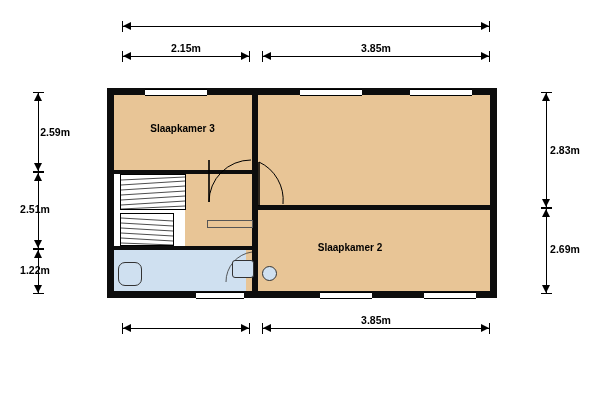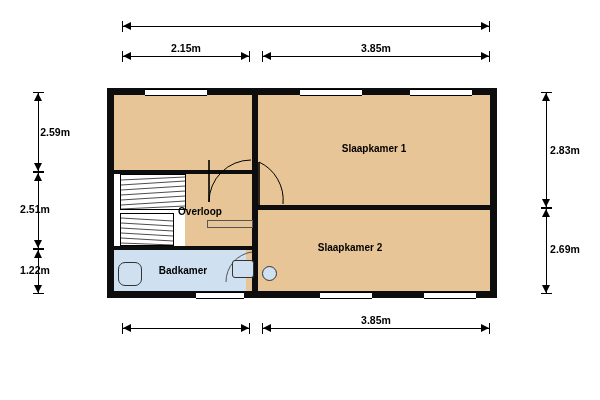--- a/index.html
+++ b/index.html
@@ -275,19 +275,17 @@
   <div class="abs" style="left:207px; top:220px; width:44px; height:6px; background:#e8c596; border:1px solid #555;"></div>
 
   <svg class="door-arc" style="left:224px; top:250px;" width="30" height="42" viewBox="0 0 30 42">
     <path d="M 28 2 A 30 30 0 0 0 2 32" fill="none" stroke="#333" stroke-width="0.8"></path>
   </svg>
 
   <div class="tub" style="left:118px; top:262px; width:22px; height:22px;"></div>
   <div class="sink" style="left:232px; top:260px; width:20px; height:16px;"></div>
   <div class="toilet" style="left:262px; top:266px; width:13px; height:13px;"></div>
 
-  <div class="room-label" style="left:258px; top:143px; width:232px;">Slaapkamer 1</div>
+  <div class="room-label" style="left:113px; top:123px; width:139px;">Slaapkamer 3</div>
   <div class="room-label" style="left:258px; top:242px; width:184px;">Slaapkamer 2</div>
-  <div class="room-label" style="left:150px; top:206px; width:100px;">Overloop</div>
-  <div class="room-label" style="left:128px; top:265px; width:110px;">Badkamer</div>
 
 
 </div>
 
 </body></html>

